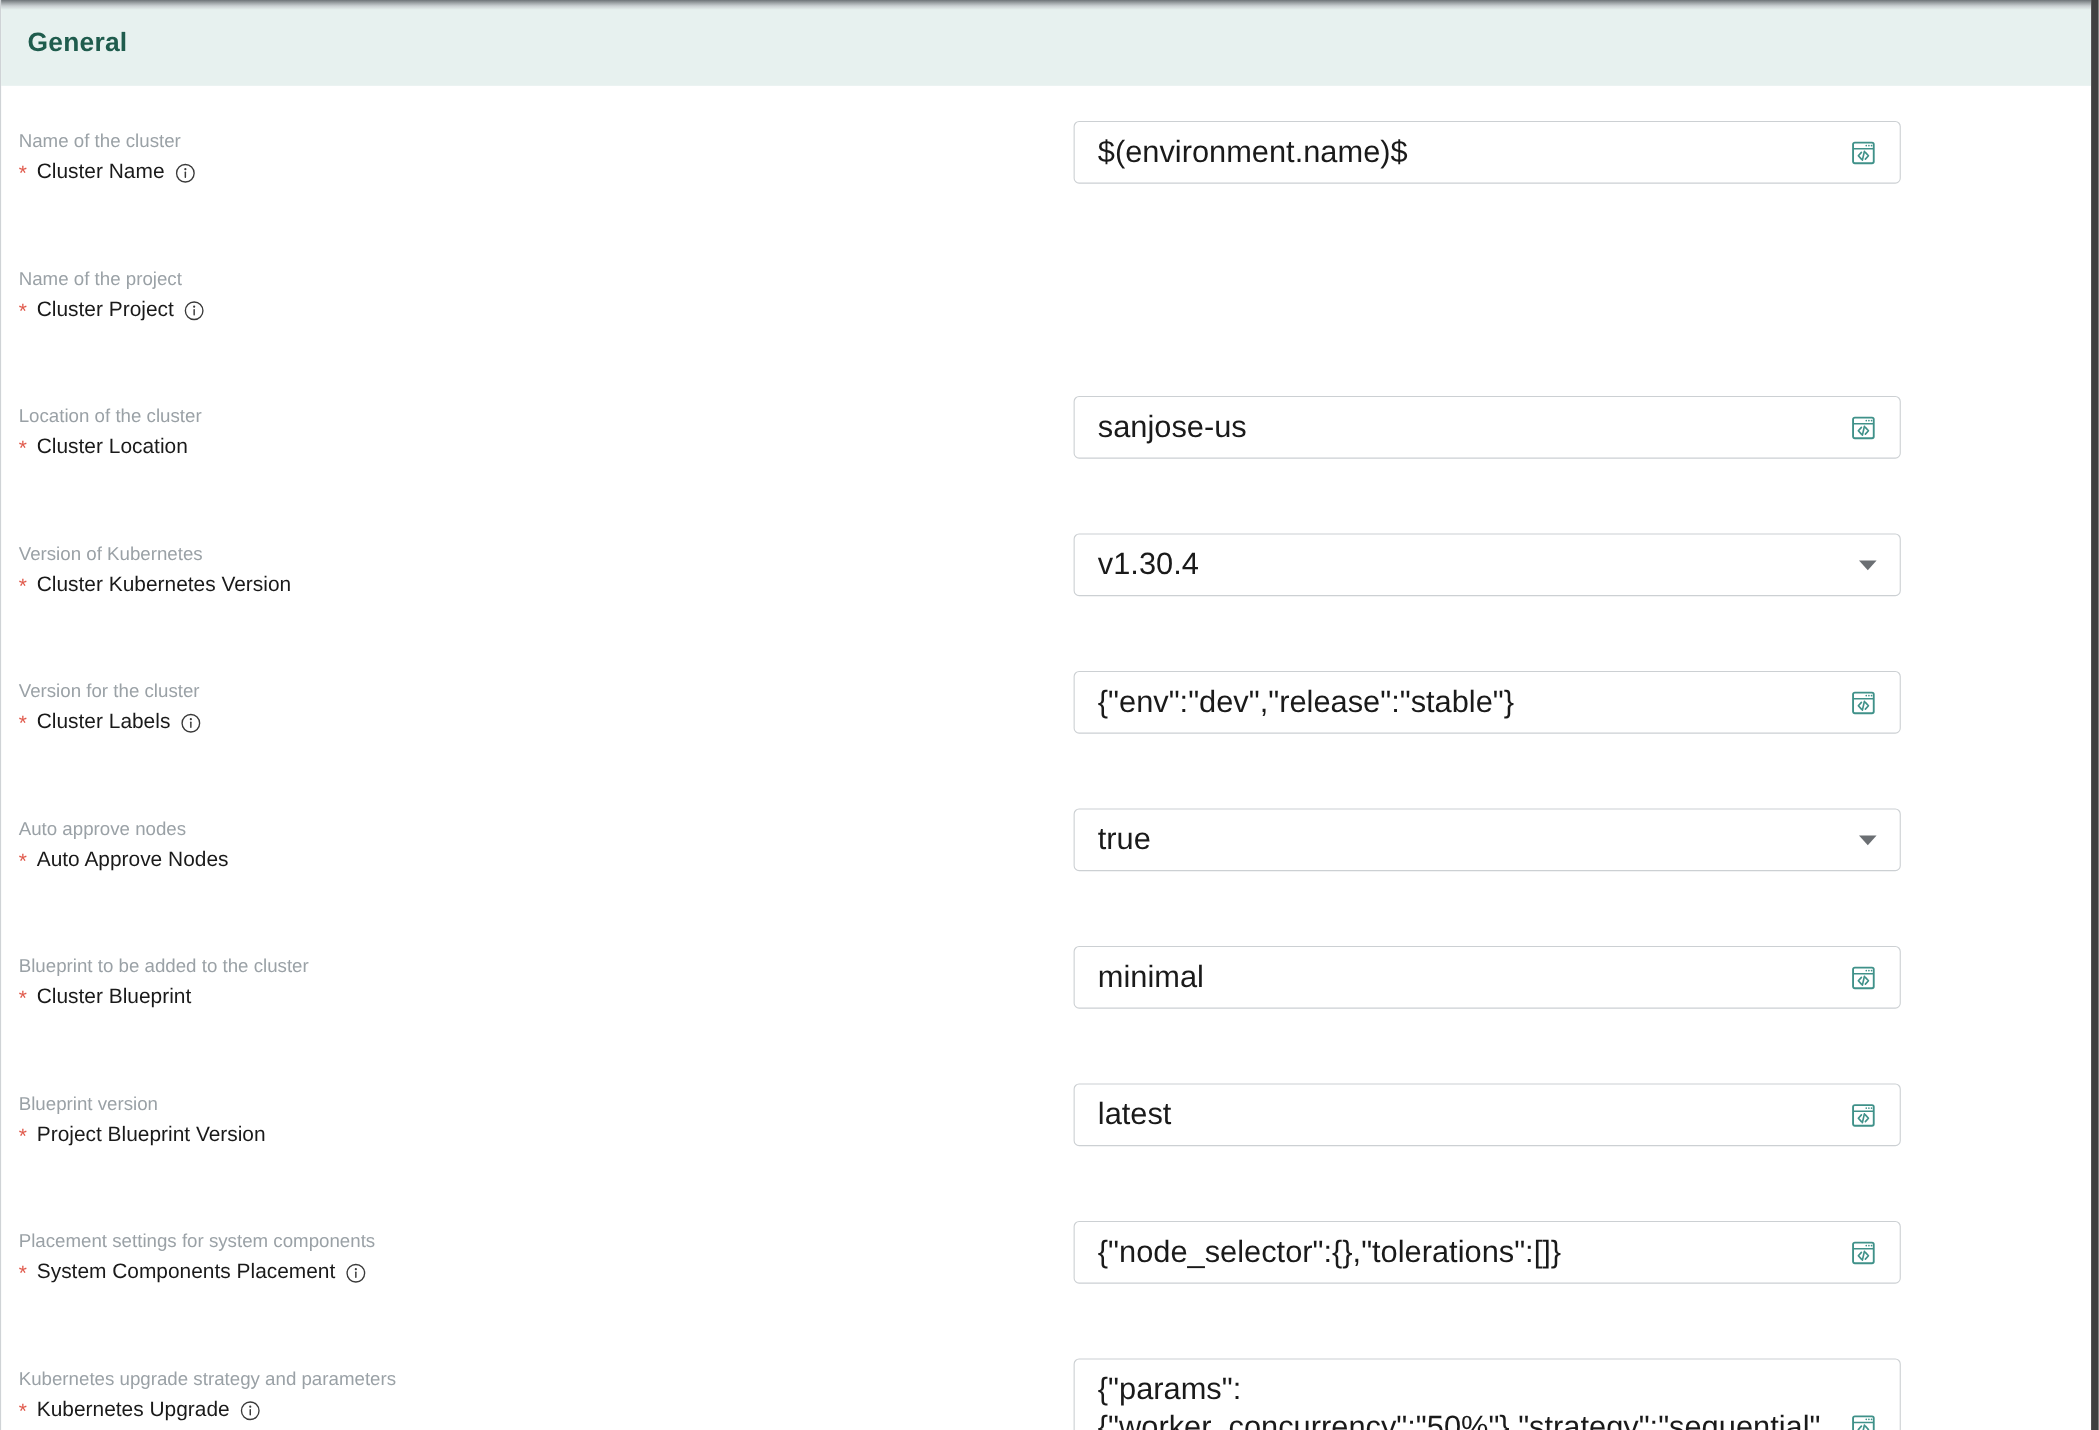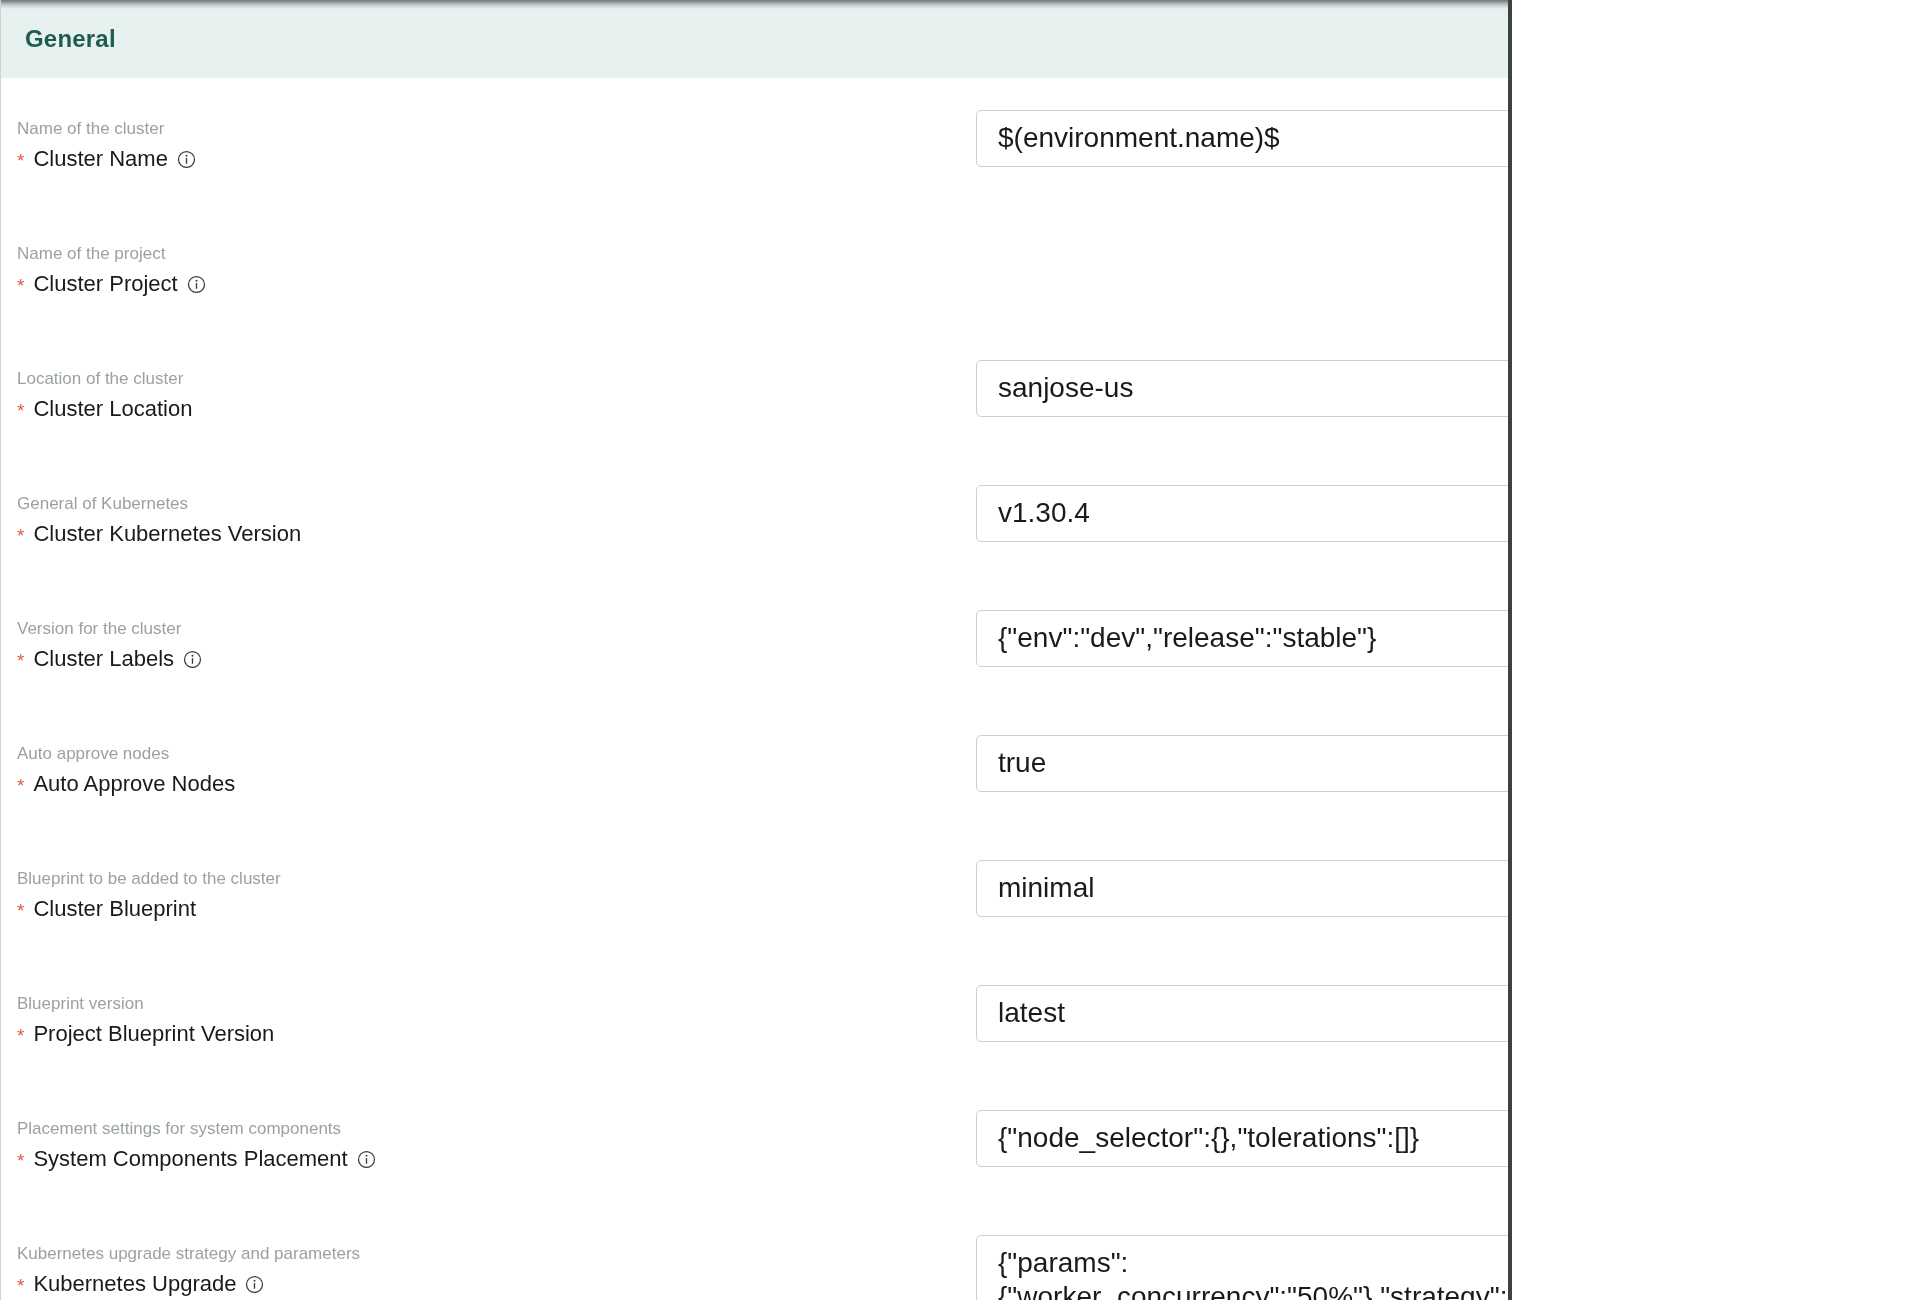--- a/index.html
+++ b/index.html
@@ -6,25 +6,25 @@
   html, body {
     width: 1908px;
     height: 1300px;
     background: #ffffff;
     font-family: "Liberation Sans", sans-serif;
     overflow: hidden;
   }
 
   #app {
     position: relative;
-    width: 1512px;
+    width: 1908px;
     height: 1300px;
     background: #ffffff;
     border-left: 1px solid #cfd3d6;
-    border-right: 4px solid #404040;
+    border-right: 7px solid #404040;
     overflow: hidden;
   }
 
   
   .scroll-shadow {
     position: absolute;
     top: 0; left: 0; right: 0;
     height: 9px;
     background: linear-gradient(to bottom, #6e7478 0%, #9aa0a3 28%, #c9cfd1 60%, rgba(226,238,237,0) 100%);
     z-index: 5;
@@ -76,21 +76,21 @@
     white-space: nowrap;
   }
   .req-star {
     color: #e0584a;
     font-size: 19px;
     line-height: 1;
     position: relative;
     top: 2px;
   }
   .label-text {
-    font-size: 22px;
+    font-size: 19px;
     color: #1a1a1a;
     line-height: 1.25;
   }
   .info-icon {
     width: 19px; height: 19px;
     flex: none;
     position: relative;
     top: 1px;
   }
   .info-icon svg { display: block; }
@@ -229,21 +229,21 @@
                 <path d="M13.8 11.5 L16.6 14.6 L13.8 17.7" fill="none" stroke="#3f9189" stroke-width="1.5" stroke-linecap="round" stroke-linejoin="round"></path>
                 <line x1="12.9" y1="10.6" x2="11.1" y2="18.6" stroke="#3f9189" stroke-width="1.5" stroke-linecap="round"></line>
               </svg>
             </span>
           </div>
         </div>
       </div>
       <div class="row-gap"></div>
       <div class="form-row">
         <div class="label-col">
-          <div class="desc">General of Kubernetes</div>
+          <div class="desc">Version of Kubernetes</div>
           <div class="label-line">
             <span class="req-star">*</span>
             <span class="label-text">Cluster Kubernetes Version</span>
           </div>
         </div>
         <div class="field-col">
           <div class="field">
             <span class="field-value">v1.30.4</span>
             <span class="chevron"></span>
           </div>

